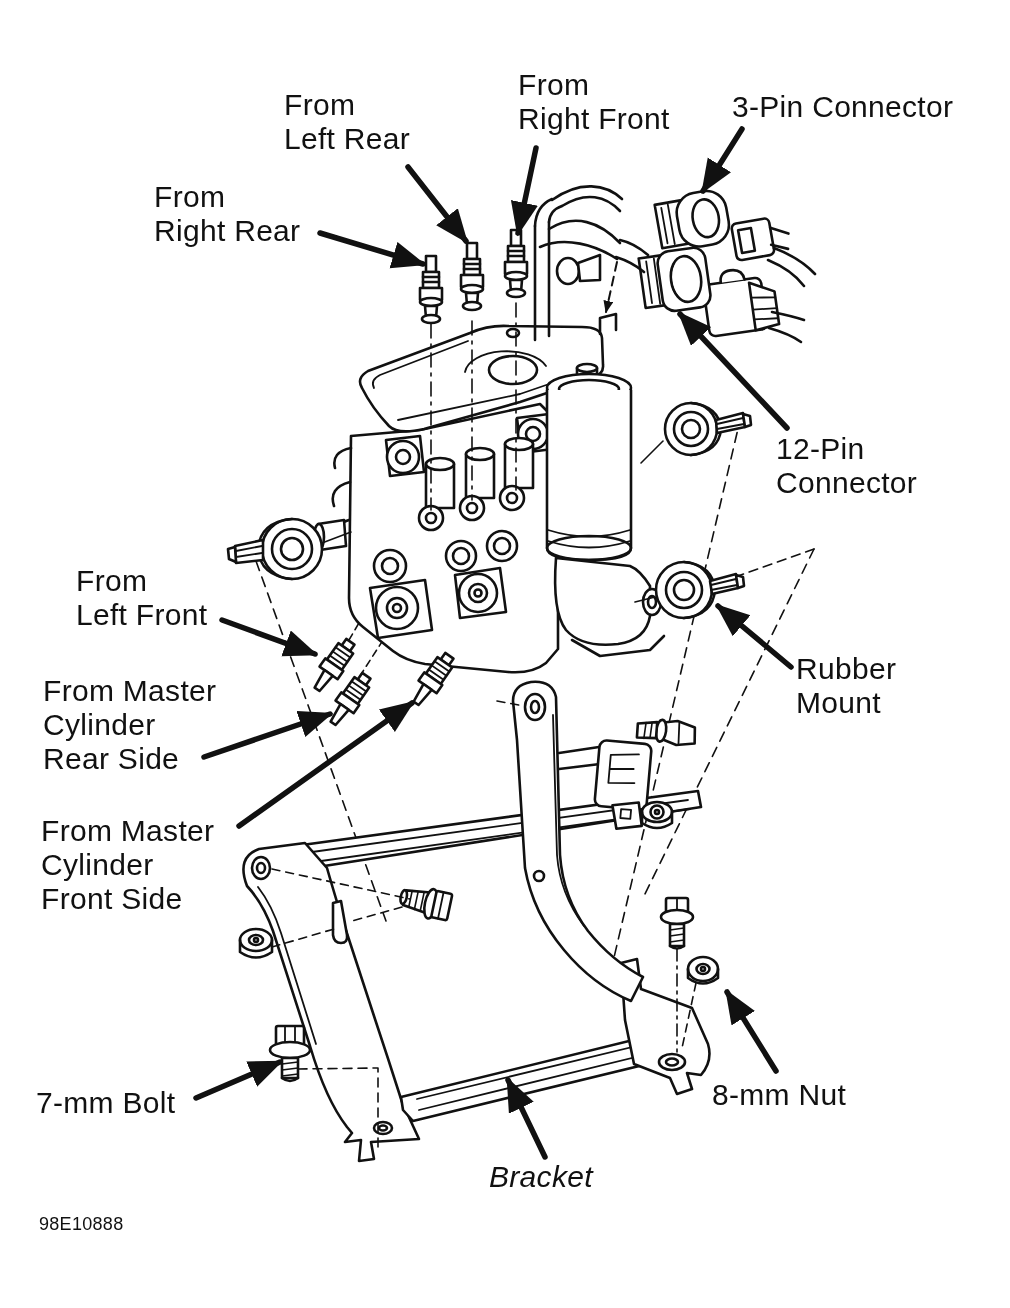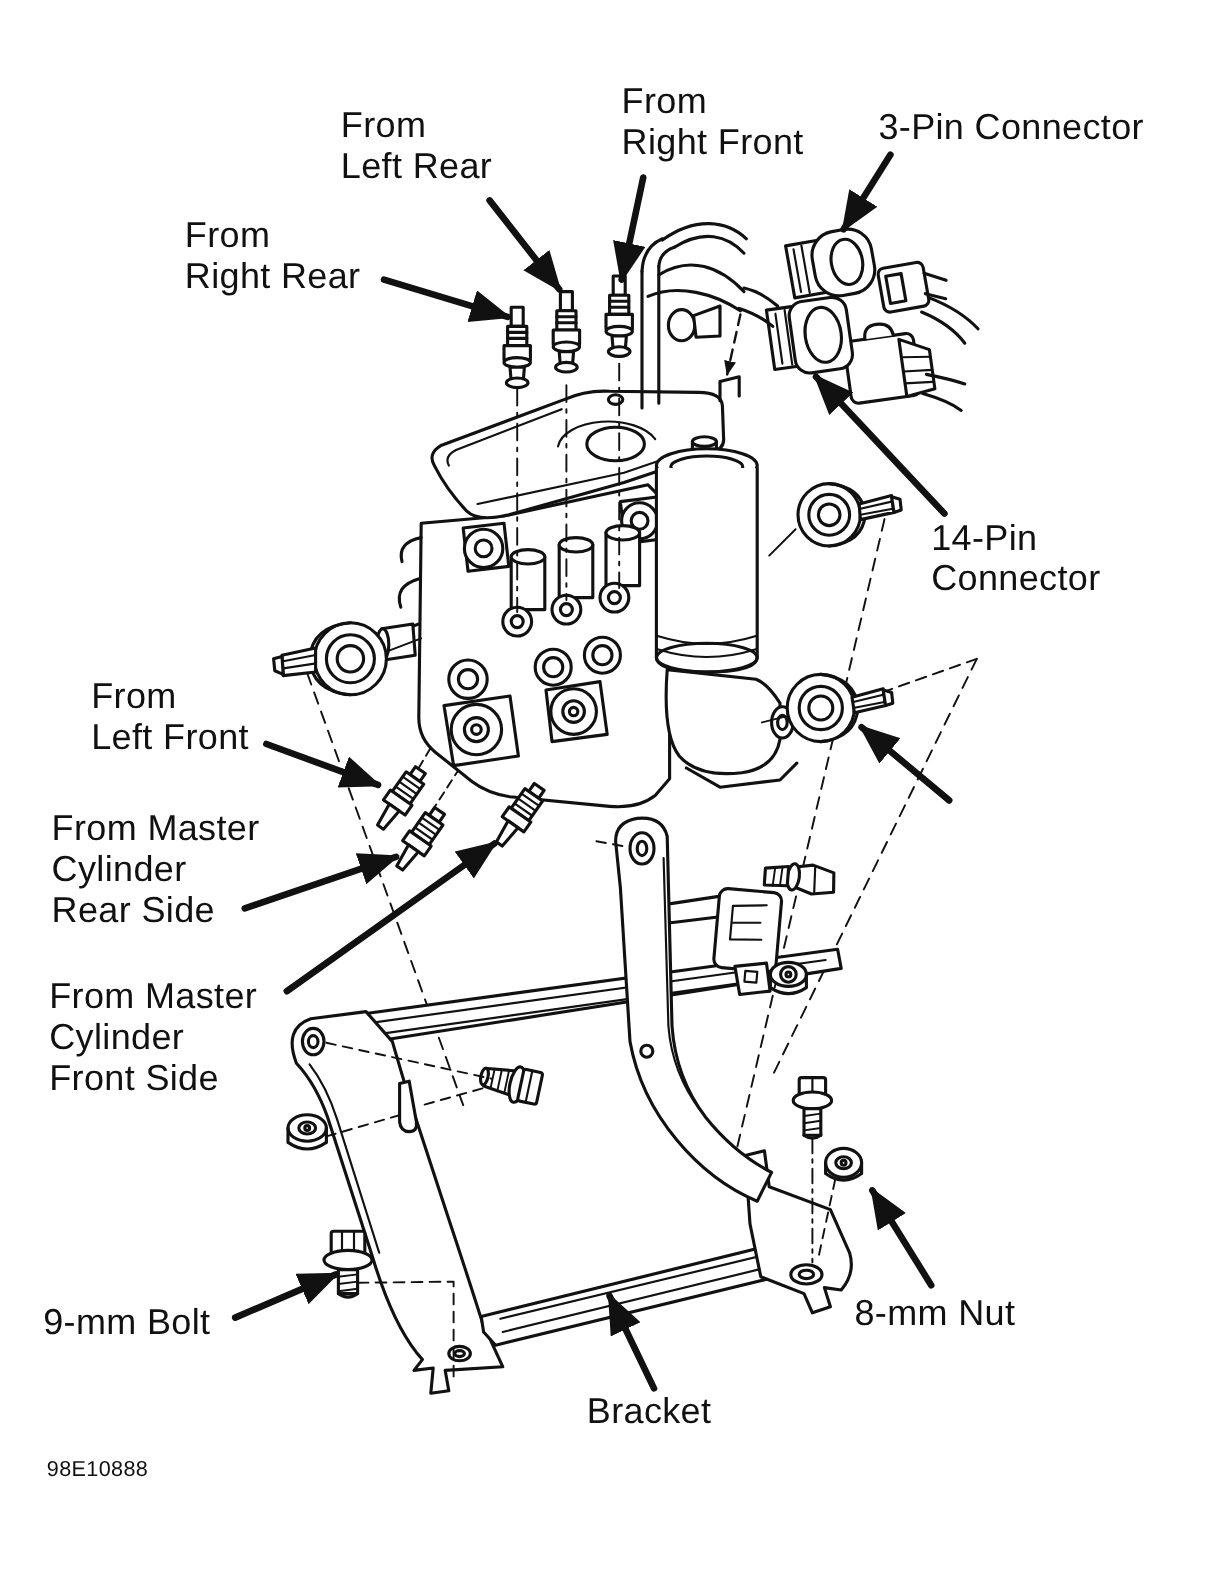--- a/index.html
+++ b/index.html
@@ -369,28 +369,30 @@
   </g>
 </svg>
 
 <div class="label" style="left:284px; top:88px;">From
 Left Rear</div>
 <div class="label" style="left:518px; top:68px;">From
 Right Front</div>
 <div class="label" style="left:732px; top:90px;">3-Pin Connector</div>
 <div class="label" style="left:154px; top:180px;">From
 Right Rear</div>
-<div class="label" style="left:776px; top:432px;">14-Pin
+<div class="label" style="left:776px; top:432px;">12-Pin
 Connector</div>
 <div class="label" style="left:76px;  top:564px;">From
 Left Front</div>
+<div class="label" style="left:796px; top:652px;">Rubber
+Mount</div>
 <div class="label" style="left:43px;  top:674px;">From Master
 Cylinder
 Rear Side</div>
 <div class="label" style="left:41px;  top:814px;">From Master
 Cylinder
 Front Side</div>
-<div class="label" style="left:36px;  top:1086px;">9-mm Bolt</div>
+<div class="label" style="left:36px;  top:1086px;">7-mm Bolt</div>
 <div class="label" style="left:712px; top:1078px;text-align:right;">8-mm Nut</div>
-<div class="label" style="left:489px; top:1160px;">Bracket</div>
+<div class="label" style="left:489px; top:1160px;font-style:italic;">Bracket</div>
 <div class="label code" style="left:39px; top:1210px;">98E10888</div>
 
 </div>
 
 </body></html>

